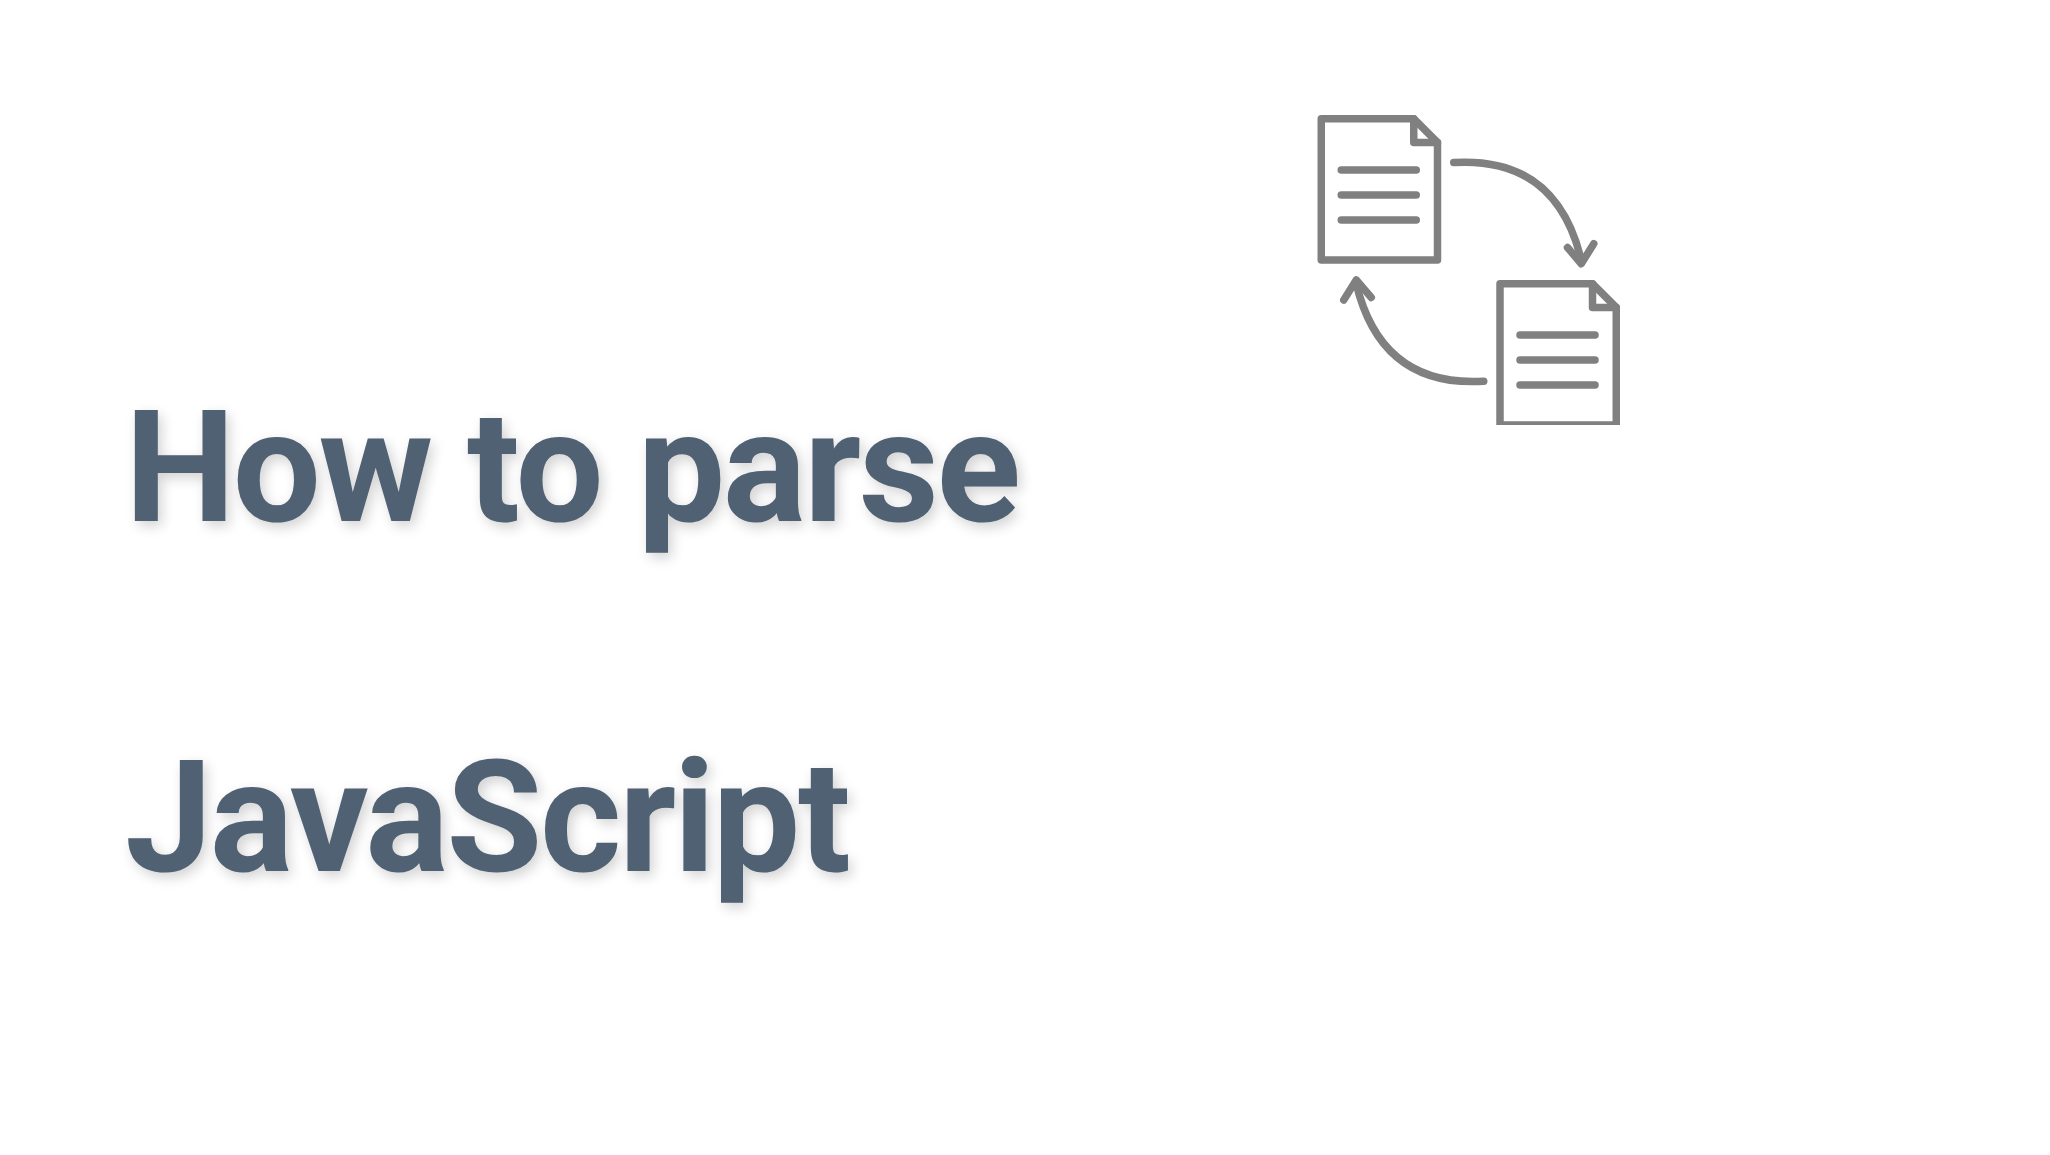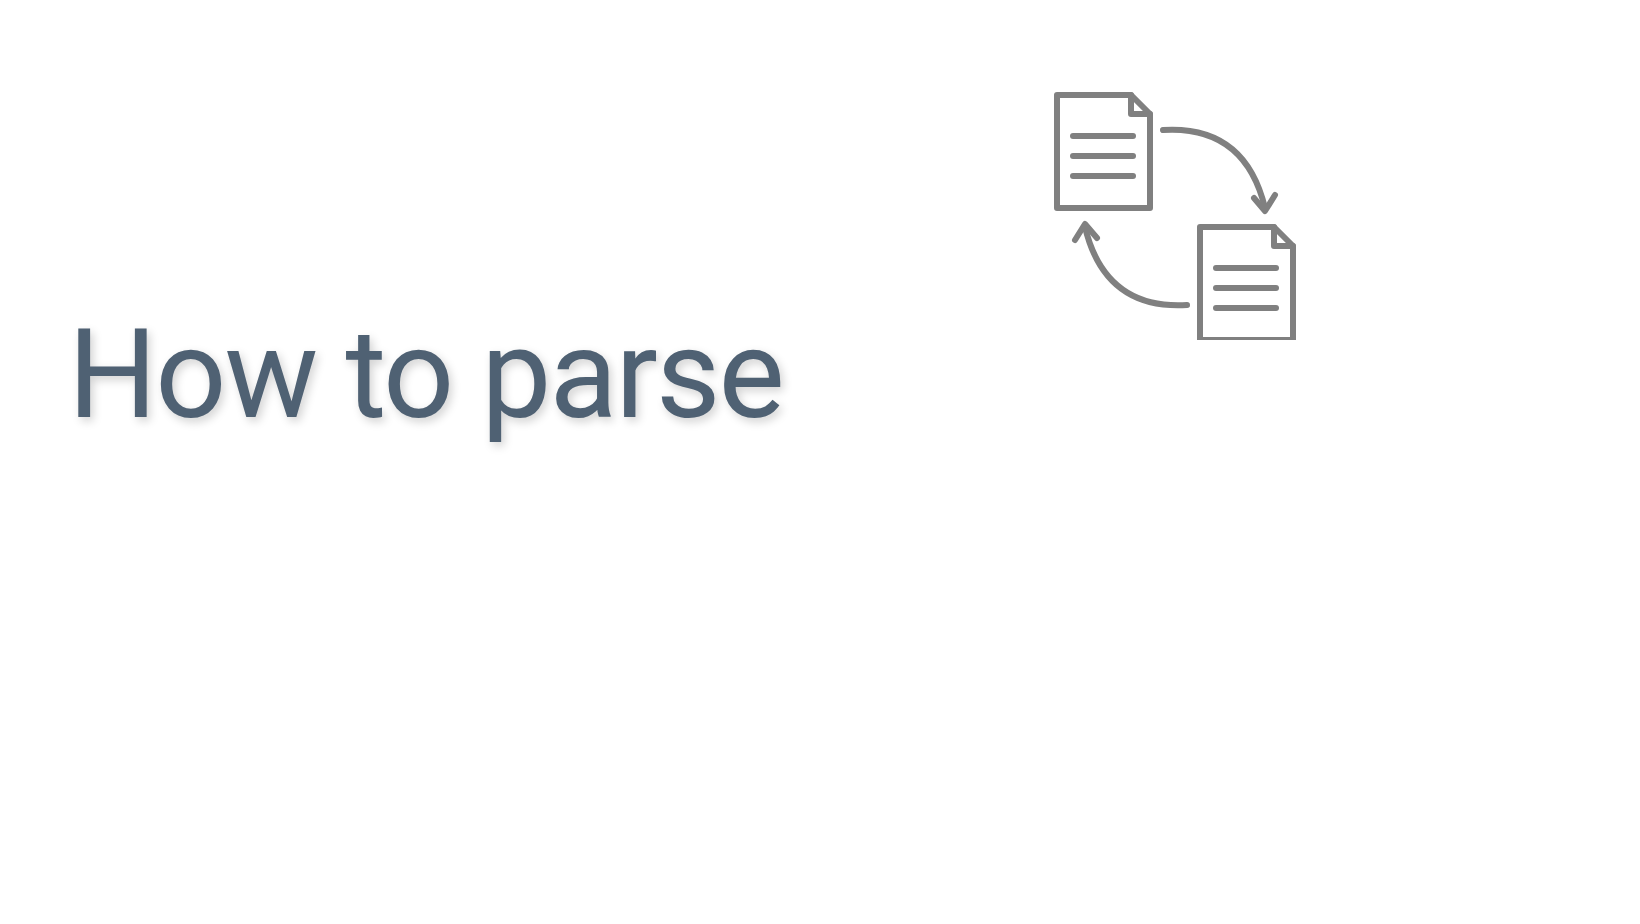--- a/index.html
+++ b/index.html
@@ -12,24 +12,24 @@
       width: 1640px;
       height: 924px;
       background: #ffffff;
       font-family: -apple-system, BlinkMacSystemFont, "Segoe UI", Roboto, Helvetica, Arial, sans-serif;
       position: relative;
       overflow: hidden;
     }
     
     .title {
       position: absolute;
-      left: 68px;
+      left: 100px;
       top: 305px;
       font-size: 125px;
-      font-weight: 400;
+      font-weight: 700;
       line-height: 1.12;
       color: #4f6173;
       text-shadow: 3px 4px 10px rgba(0, 0, 0, 0.18);
       letter-spacing: -2px;
     }
     
     .icon-container {
       position: absolute;
       right: 335px;
       top: 80px;
@@ -41,20 +41,21 @@
       width: 100%;
       height: 100%;
     }
   </style>
 </head>
 <body>
 
 <h1 class="title">
   <span>How to parse</span><br>
   <br>
+  <span>JavaScript</span>
 </h1>
 
 <div class="icon-container">
   <svg viewBox="0 0 260 260" fill="none" stroke="#808080" stroke-width="6" stroke-linecap="round" stroke-linejoin="round">
 
     <g>
 
       <path d="M 12 15 L 12 128 L 105 128 L 105 34 L 86 15 Z" fill="none"></path>
 
       <path d="M 86 15 L 86 34 L 105 34" fill="none"></path>

